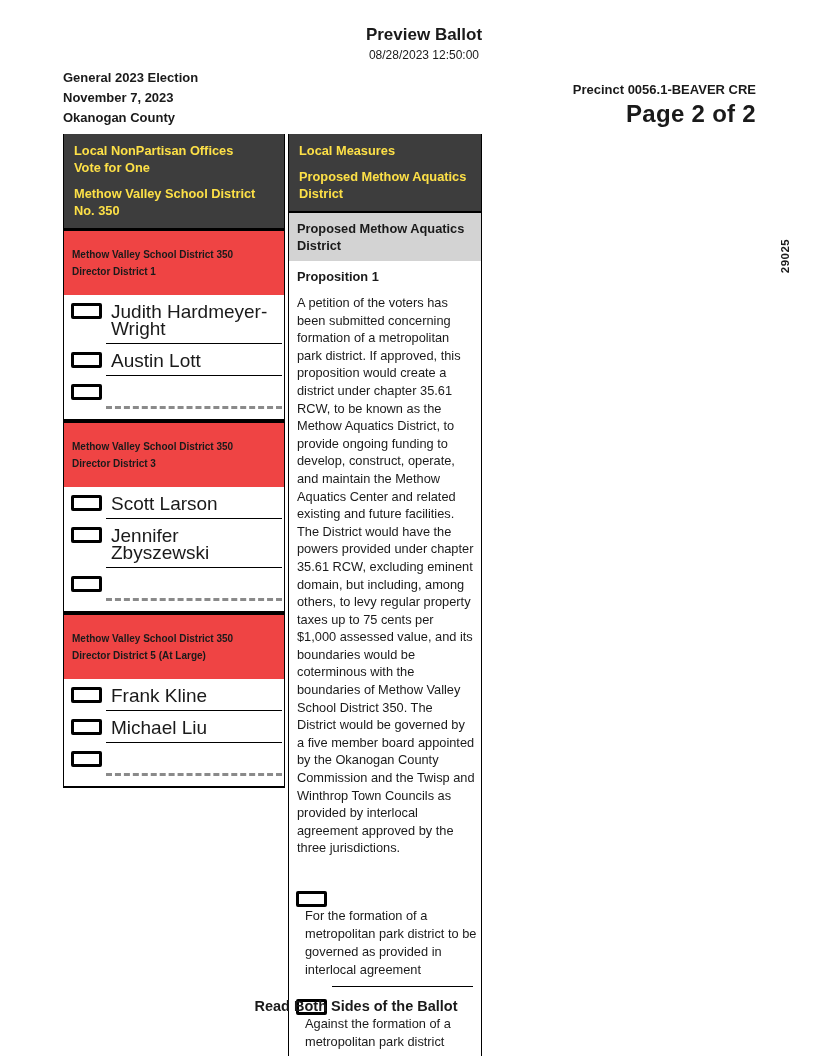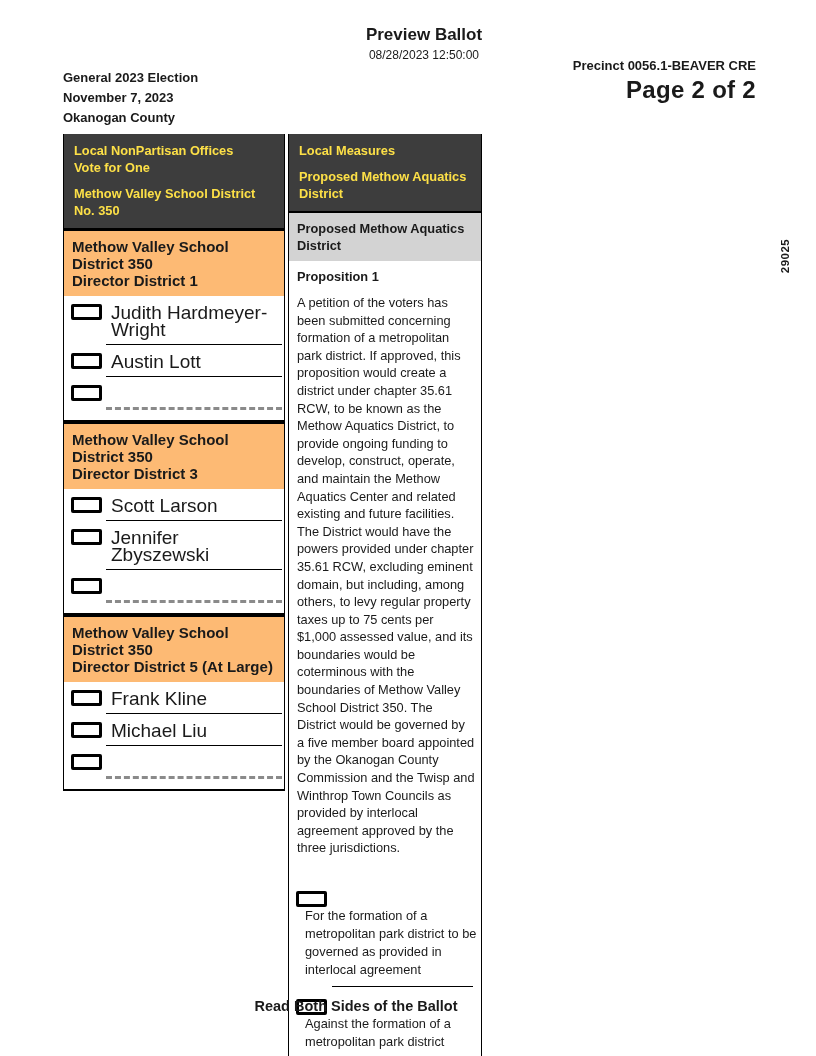--- a/index.html
+++ b/index.html
@@ -12,38 +12,38 @@
   }
   .sheet { position: relative; width: 816px; height: 1056px; background: #fff; overflow: hidden; }
 
   
   .top-title { position: absolute; top: 25px; left: 16px; width: 816px; text-align: center; }
   .page-title { font-size: 17px; font-weight: bold; }
   .timestamp { font-size: 12px; margin-top: 3px; }
 
   .election-info { position: absolute; left: 63px; top: 68px; font-size: 13px; font-weight: bold; line-height: 20px; }
 
-  .precinct-block { position: absolute; right: 60px; top: 58px; text-align: right; }
+  .precinct-block { position: absolute; right: 60px; top: 82px; text-align: right; }
   .precinct-label { font-size: 13px; font-weight: bold; }
   .page-indicator { font-size: 24px; font-weight: bold; margin-top: 3px; letter-spacing: 0.3px; }
 
   .stub { position: absolute; left: 763px; top: 250px; width: 44px; text-align: center;
           transform: rotate(-90deg); font-size: 11.5px; font-weight: bold; letter-spacing: 0.5px; }
 
   
   .col { position: absolute; top: 134px; border: 1px solid #000; border-top: none; border-bottom-width: 2px; background: #fff; }
   .col-left  { left: 63px;  width: 222px; }
   .col-right { left: 288px; width: 194px; }
 
   .dark-header { background: #3d3d3d; color: #fde047; font-weight: bold; font-size: 12.8px; line-height: 17px; padding: 8px 10px 9px; }
   .hdr-gap { height: 9px; }
 
   .contest { border-top: 4px solid #000; }
   .contest.first { border-top-width: 3px; }
-  .contest-header { background: #fdba74; font-weight: bold; font-size: 15px; line-height: 17px; padding: 7px 8px; }
+  .contest-header { background: #ef4444; font-weight: bold; font-size: 10px; line-height: 17px; padding: 15px 8px; }
 
   .cand { display: flex; align-items: flex-start; padding: 8px 2px 0 7px; }
   .vote-box { width: 31px; height: 16px; border: 3.5px solid #000; border-radius: 2px; background: #fff; flex: none; margin-top: 0px; }
   .cand-name { font-size: 19px; line-height: 17px; margin-left: 9px; }
   .cand-line { border-bottom: 1.4px solid #000; margin: 6px 2px 0 42px; height: 0; }
   .writein-line { border-bottom: 3px dashed #8a8a8a; margin: 6px 2px 10px 42px; height: 0; }
 
   
   .measure-subheader { background: #d3d3d3; border-top: 2px solid #000; font-weight: bold; font-size: 12.8px; line-height: 17px; padding: 7px 8px; }
   .prop-title { font-weight: bold; font-size: 12.8px; padding: 8px 8px 0; }

